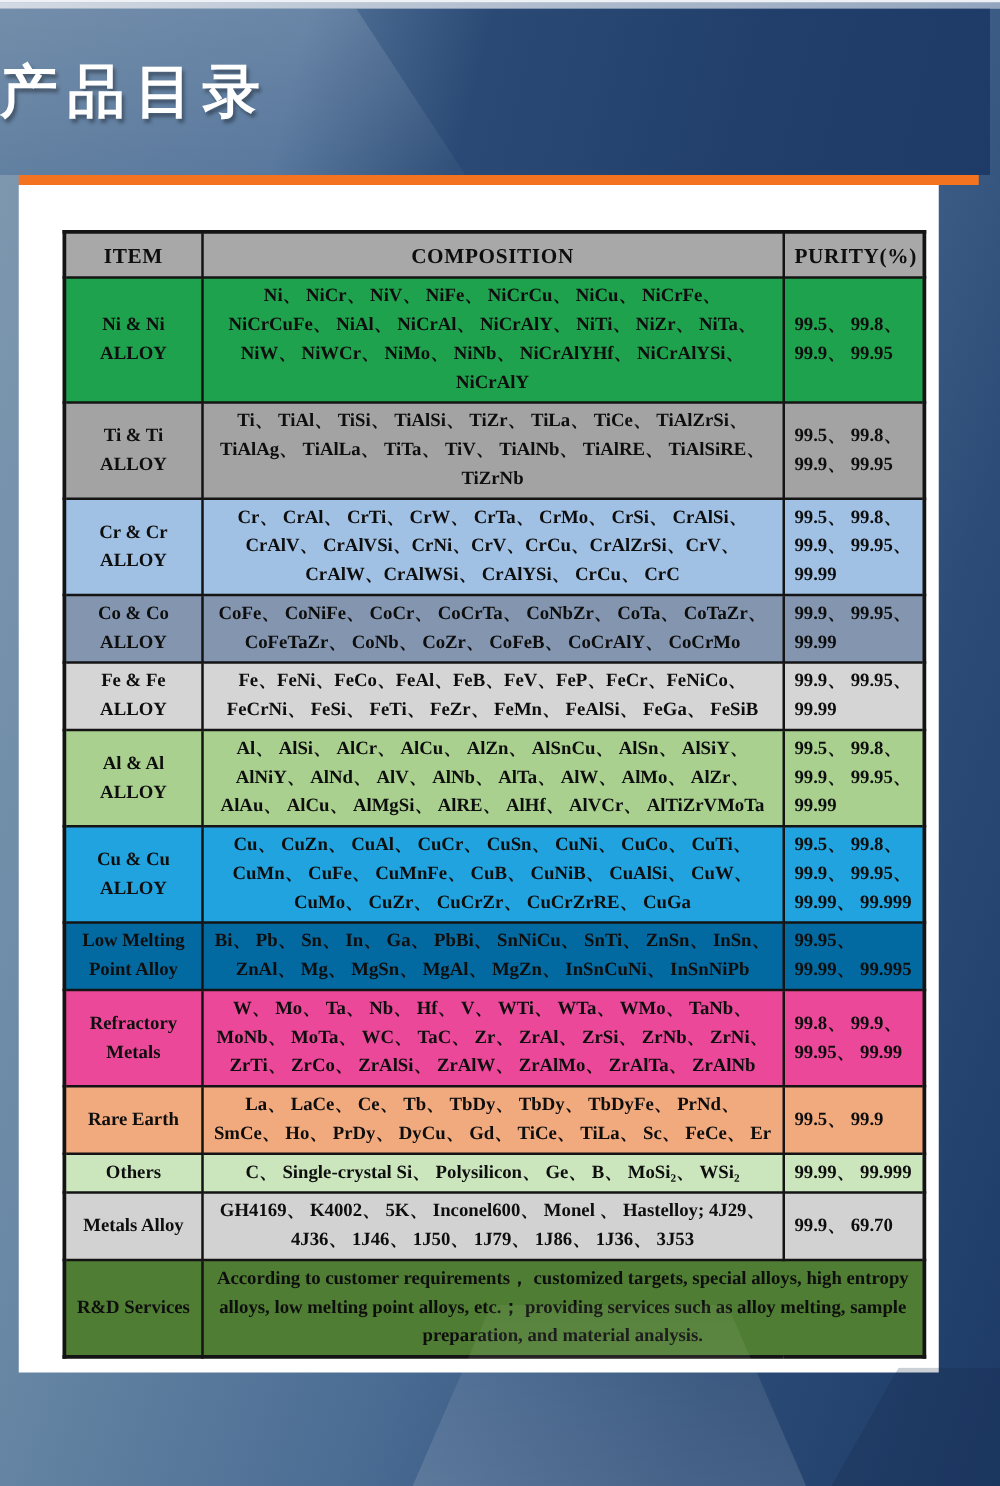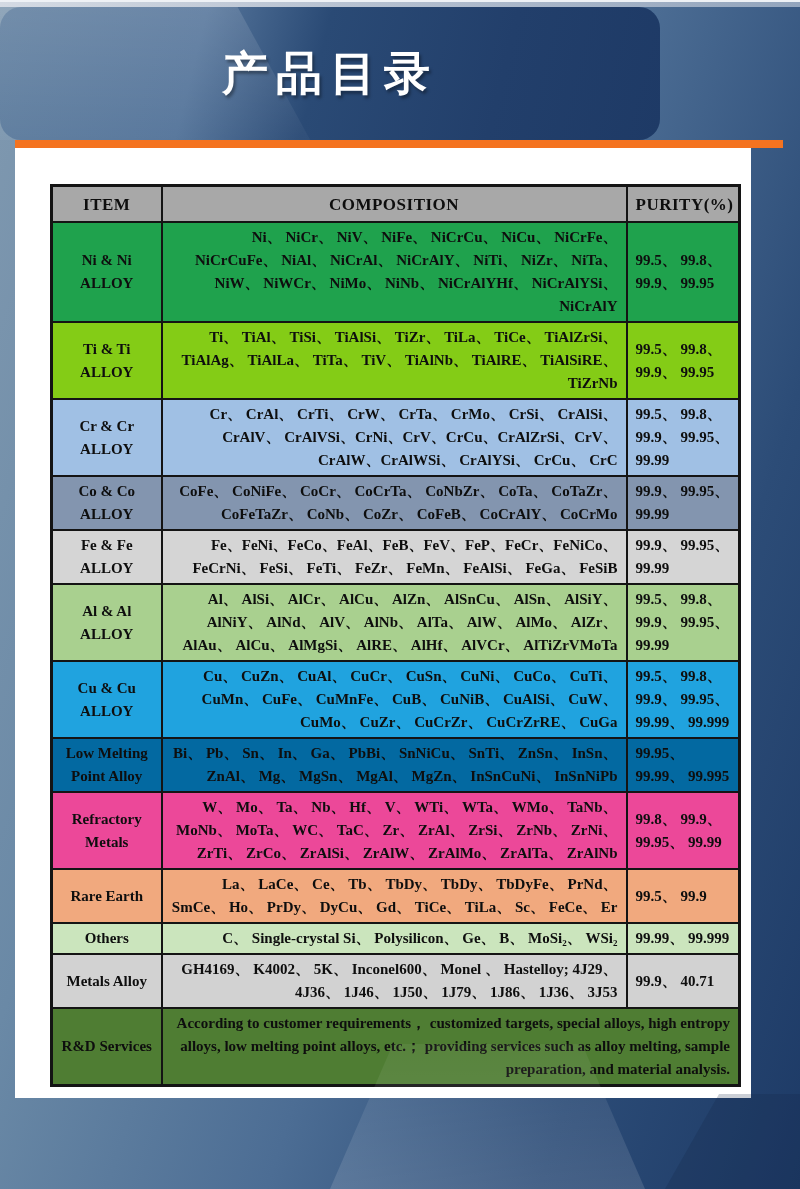--- a/index.html
+++ b/index.html
@@ -11,23 +11,23 @@
     position: relative;
     font-family: "Liberation Serif", "DejaVu Serif", serif;
     background: linear-gradient(108deg, #8099b0 0%, #6a89a6 28%, #4c6d94 55%, #2c4c77 78%, #1d3a66 100%);
   }
   .top-strip {
     position: absolute; top: 0; left: 0; width: 800px; height: 7px;
     background: linear-gradient(90deg, #d4dae3 0%, #b6c1d1 45%, #93a5bd 100%);
     border-top: 2px solid #eef1f5; box-sizing: border-box;
   }
   .slide-header {
-    position: absolute; top: 7px; left: 0; width: 660px; height: 133px;
+    position: absolute; top: 7px; left: 0; width: 792px; height: 133px;
     background: linear-gradient(104deg, #5e7d9e 0%, #54749a 30%, #2a4a75 48%, #223f6b 75%, #1e3a66 100%);
-    display: flex; align-items: center; justify-content: center; border-radius: 21px;
+    display: flex; align-items: center; justify-content: flex-start;
   }
   .slide-header::before {
     content: ""; position: absolute; inset: 0;
     background: linear-gradient(180deg, rgba(255,255,255,0.13), rgba(255,255,255,0.03));
     clip-path: polygon(0 0, 36% 0, 47% 100%, 0 100%);
   }
   .page-title {
     position: relative;
     color: #ffffff; font-size: 46px; font-weight: bold;
     letter-spacing: 8px;
@@ -57,21 +57,21 @@
     vertical-align: middle;
   }
   .catalog thead th {
     background: #a8a8a8;
     font-size: 17px;
     height: 28px;
     text-align: center;
     letter-spacing: 0.5px;
   }
   .item-cell { text-align: center; padding: 3px 5px; }
-  .comp-cell { text-align: right; }
+  .comp-cell { text-align: center; }
   .purity-cell { text-align: left; padding-left: 7px; padding-right: 4px; }
   .ray-center {
     position: absolute; bottom: 0; left: 330px; width: 315px; height: 145px;
     background: linear-gradient(180deg, rgba(255,255,255,0.05), rgba(255,255,255,0.13));
     clip-path: polygon(20% 0, 80% 0, 100% 100%, 0 100%);
   }
   .ray-right {
     position: absolute; bottom: 0; right: 0; width: 135px; height: 95px;
     background: rgba(16,36,68,0.22);
     clip-path: polygon(40% 0, 100% 0, 100% 100%, 0 100%);
@@ -101,21 +101,21 @@
         <th>COMPOSITION</th>
         <th>PURITY(%)</th>
       </tr>
     </thead>
     <tbody>
       <tr style="background-color: rgb(31, 162, 77);">
         <th class="item-cell">Ni &amp; Ni ALLOY</th>
         <td class="comp-cell">Ni、 NiCr、 NiV、 NiFe、 NiCrCu、 NiCu、 NiCrFe、 NiCrCuFe、 NiAl、 NiCrAl、 NiCrAlY、 NiTi、 NiZr、 NiTa、 NiW、 NiWCr、 NiMo、 NiNb、 NiCrAlYHf、 NiCrAlYSi、 NiCrAlY</td>
         <td class="purity-cell">99.5、 99.8、 99.9、 99.95</td>
       </tr>
-      <tr style="background-color: #84cc16;">
+      <tr style="background-color: #a3a3a3;">
         <th class="item-cell">Ti &amp; Ti ALLOY</th>
         <td class="comp-cell">Ti、 TiAl、 TiSi、 TiAlSi、 TiZr、 TiLa、 TiCe、 TiAlZrSi、 TiAlAg、 TiAlLa、 TiTa、 TiV、 TiAlNb、 TiAlRE、 TiAlSiRE、 TiZrNb</td>
         <td class="purity-cell">99.5、 99.8、 99.9、 99.95</td>
       </tr>
       <tr style="background-color: rgb(160, 192, 228);">
         <th class="item-cell">Cr &amp; Cr ALLOY</th>
         <td class="comp-cell">Cr、 CrAl、 CrTi、 CrW、 CrTa、 CrMo、 CrSi、 CrAlSi、 CrAlV、 CrAlVSi、CrNi、CrV、CrCu、CrAlZrSi、CrV、CrAlW、CrAlWSi、 CrAlYSi、 CrCu、 CrC</td>
         <td class="purity-cell">99.5、 99.8、 99.9、 99.95、 99.99</td>
       </tr>
       <tr style="background-color: rgb(131, 149, 175);">
@@ -154,21 +154,21 @@
         <td class="purity-cell">99.5、 99.9</td>
       </tr>
       <tr style="background-color: rgb(203, 229, 189);">
         <th class="item-cell">Others</th>
         <td class="comp-cell">C、 Single-crystal Si、 Polysilicon、 Ge、 B、 MoSi₂、 WSi₂</td>
         <td class="purity-cell">99.99、 99.999</td>
       </tr>
       <tr style="background-color: rgb(210, 210, 210);">
         <th class="item-cell">Metals Alloy</th>
         <td class="comp-cell">GH4169、 K4002、 5K、 Inconel600、 Monel 、 Hastelloy; 4J29、 4J36、 1J46、 1J50、 1J79、 1J86、 1J36、 3J53</td>
-        <td class="purity-cell">99.9、 40.71</td>
+        <td class="purity-cell">99.9、 69.70</td>
       </tr>
       <tr style="background-color: rgb(79, 125, 51);">
         <th class="item-cell">R&amp;D Services</th>
         <td class="comp-cell" colspan="2">According to customer requirements， customized targets, special alloys, high entropy alloys, low melting point alloys, etc.； providing services such as alloy melting, sample preparation, and material analysis.</td>
       </tr>
     </tbody>
   </table>
 </div>
 
 <div class="ray-center"></div>

